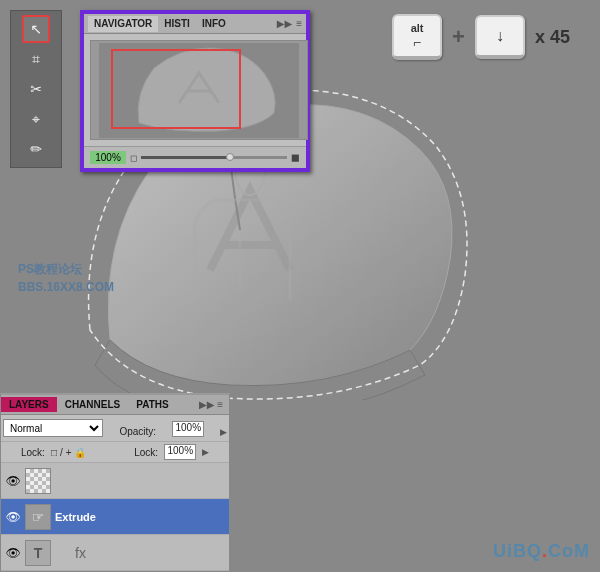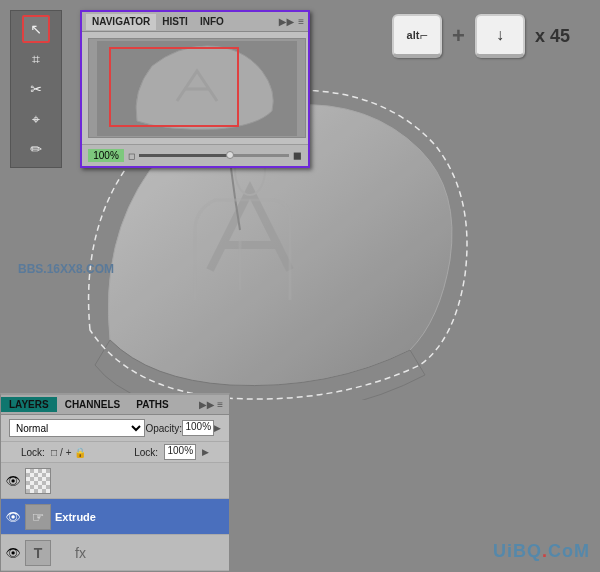--- a/index.html
+++ b/index.html
@@ -33,21 +33,21 @@
       font-weight: bold;
     }
 
     
     .navigator-panel {
       position: absolute;
       top: 10px;
       left: 80px;
       width: 230px;
       background: #c0c0c0;
-      border: 2px solid #6d28d9;
+      border: 4px solid #6d28d9;
       box-shadow: 2px 2px 4px rgba(0,0,0,0.5);
     }
     .navigator-tabs {
       display: flex;
       align-items: center;
       background: #b0b0b0;
       border-bottom: 1px solid #888;
       height: 20px;
       padding: 0 4px;
     }
@@ -165,20 +165,21 @@
       border-bottom: 4px solid #aaa;
       border-radius: 6px;
       padding: 6px 12px;
       font-size: 13px;
       color: #333;
       font-family: Arial, sans-serif;
       text-align: center;
       min-width: 50px;
       min-height: 44px;
       display: flex;
+      flex-direction: column;
       align-items: center;
       justify-content: center;
       box-shadow: 1px 1px 2px rgba(0,0,0,0.3);
     }
     .key-alt-text {
       font-size: 11px;
       font-weight: bold;
       color: #333;
     }
     .key-symbol {
@@ -249,34 +250,34 @@
     }
     .layers-tab {
       padding: 2px 8px;
       font-size: 10px;
       font-weight: bold;
       color: #111;
       cursor: pointer;
       text-transform: uppercase;
     }
     .layers-tab.active {
-      background: #0f766e;
+      background: #be185d;
     }
     .layers-tab-end {
       margin-left: auto;
       padding: 2px 6px;
       font-size: 10px;
       color: #555;
     }
 
     .layers-controls {
-      padding: 4px 8px;
-      display: flex;
-      align-items: center;
-      gap: 0;
+      padding: 4px 2px;
+      display: flex;
+      align-items: flex-end;
+      gap: 16px;
       border-bottom: 1px solid #aaa;
     }
     .blend-select {
       flex: 1;
       font-size: 10px;
       height: 18px;
       background: #fff;
       border: 1px solid #888;
       padding: 0 2px;
     }
@@ -472,20 +473,21 @@
 
       <ellipse cx="220" cy="80" rx="15" ry="25" fill="none" stroke="#aaa" stroke-width="2"></ellipse>
 
       <path d="M 60 240 Q 50 130 110 60 Q 175 0 265 0 Q 355 0 405 55 Q 445 105 435 185 Q 425 250 390 275 Q 305 315 195 308 Q 100 300 60 240 Z" fill="none" stroke="#fff" stroke-width="1.5" stroke-dasharray="6,4" opacity="0.8"></path>
 
       <path d="M 165 210 L 165 140 Q 165 120 185 110 L 240 110 Q 260 110 260 130 L 260 210 M 210 150 L 210 200" fill="none" stroke="#aaa" stroke-width="3" opacity="0.5"></path>
     </svg>
   </div>
 
   <div class="watermark">
+    <div>PS教程论坛</div>
     <div>BBS.16XX8.COM</div>
   </div>
 
   <div class="toolbar">
     <div class="tool-item active">↖</div>
     <div class="tool-item">⌗</div>
     <div class="tool-item">✂</div>
     <div class="tool-item">⌖</div>
     <div class="tool-item">✏</div>
   </div>

